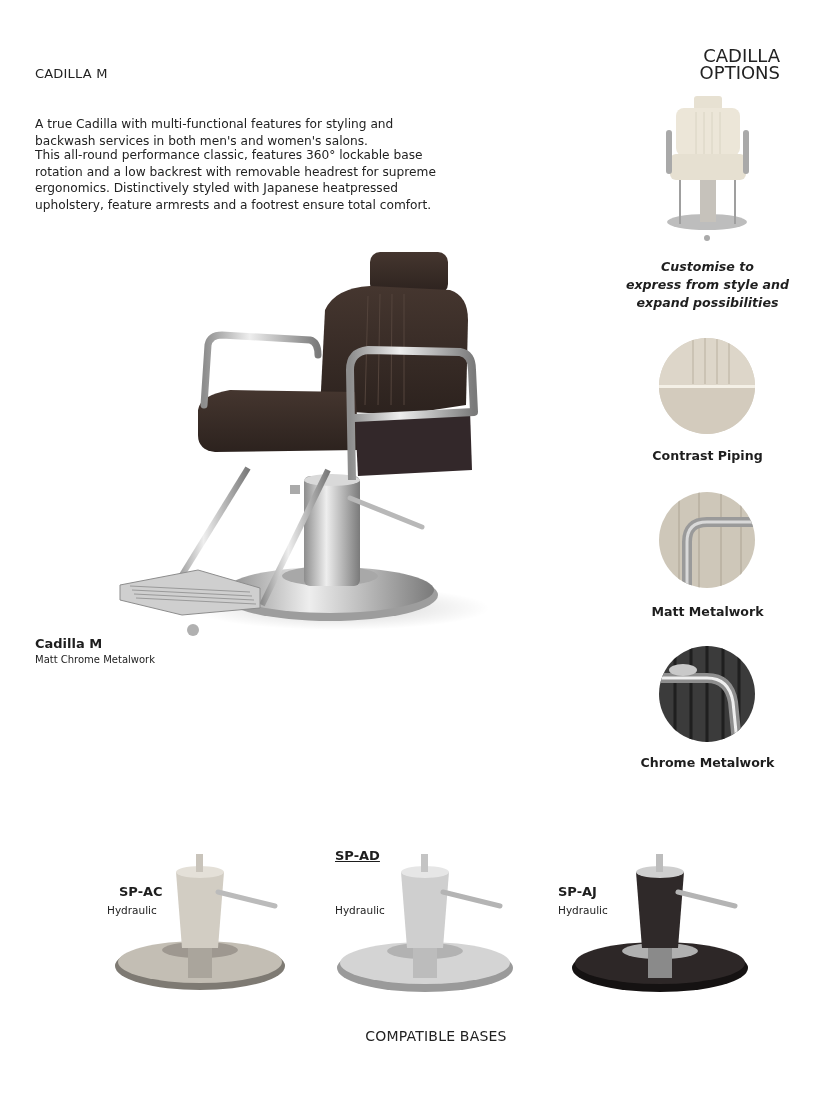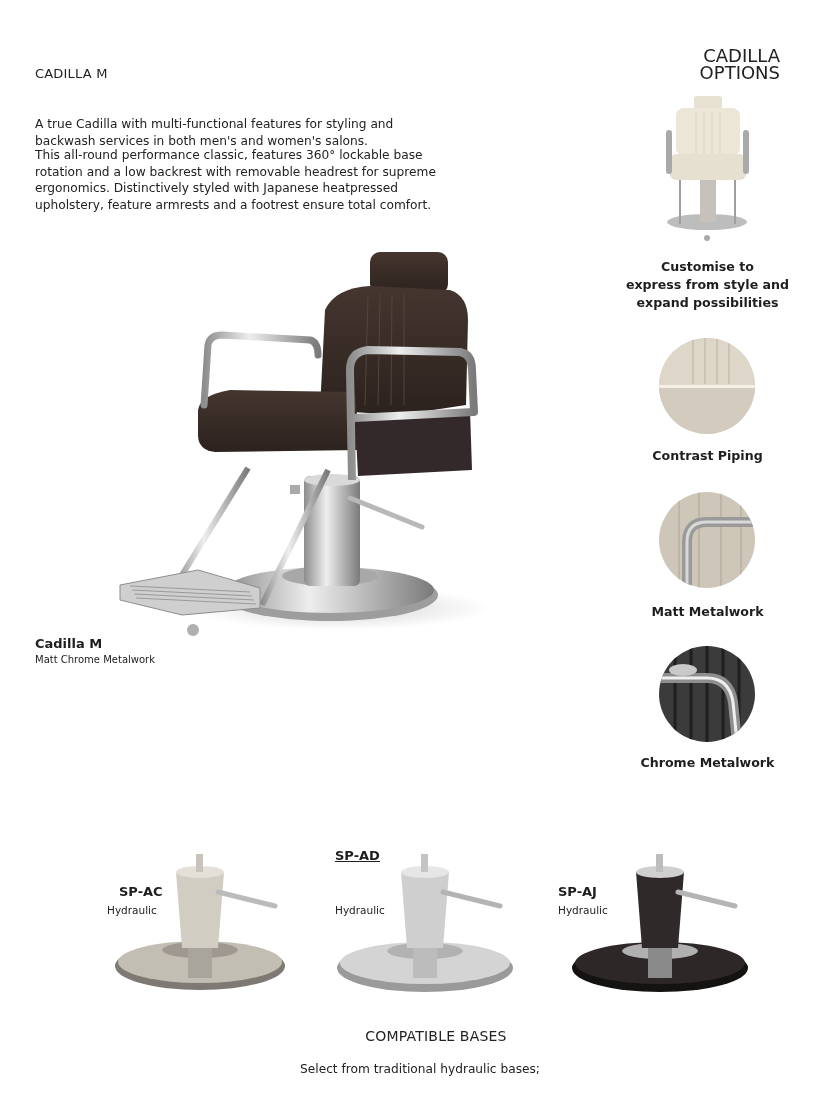--- a/index.html
+++ b/index.html
@@ -8,21 +8,21 @@
       font-family: "DejaVu Sans", "Liberation Sans", sans-serif; color: #1e1e1e;
     }
     .abs { position: absolute; }
     .intro-title { left: 35px; top: 66px; font-size: 13px; letter-spacing: 0.2px; color: #222; }
     .intro-p { left: 35px; width: 420px; font-size: 12.2px; line-height: 16.5px; color: #222; }
     .p1 { top: 98px; margin-top: 18px; }
     .p2 { top: 147px; }
 
     .opt-title { left: 635px; width: 145px; top: 48px; text-align: right; font-size: 18px; line-height: 16.5px; color: #222; }
     .opt-chair { left: 660px; top: 92px; width: 95px; height: 155px; }
-    .opt-tag { left: 620px; width: 175px; top: 258px; text-align: center; font-weight: bold; font-size: 12.6px; line-height: 18px; color: #1e1e1e; }
+    .opt-tag { left: 620px; width: 175px; top: 258px; text-align: center; font-weight: bold; font-size: 12.6px; line-height: 18px; color: #1e1e1e; font-style: italic; }
 
     .swatch { left: 659px; width: 96px; height: 96px; border-radius: 50%; overflow: hidden; }
     .swatch svg { display: block; }
     .sw1 { top: 338px; }
     .sw2 { top: 492px; }
     .sw3 { top: 646px; }
     .sw-label { left: 620px; width: 175px; text-align: center; font-weight: bold; font-size: 12.6px; color: #1e1e1e; }
     .sl1 { top: 448px; }
     .sl2 { top: 604px; }
     .sl3 { top: 755px; }
@@ -225,14 +225,13 @@
     <ellipse cx="90" cy="24" rx="24" ry="6" fill="#cfcfcf"></ellipse>
     <rect x="86" y="6" width="7" height="18" fill="#bdbdbd"></rect>
     <line x1="108" y1="44" x2="165" y2="58" stroke="#b4b4b4" stroke-width="5" stroke-linecap="round"></line>
   </svg>
 </div>
 <div class="abs base-code" style="left:558px; top:884px;">SP-AJ</div>
 <div class="abs base-type" style="left:558px; top:904px;">Hydraulic</div>
 
 <div class="abs bases-title">COMPATIBLE BASES</div>
 <div class="abs bases-sub">
-  <div>Select from traditional hydraulic bases;</div>
 </div>
 
 </body></html>

